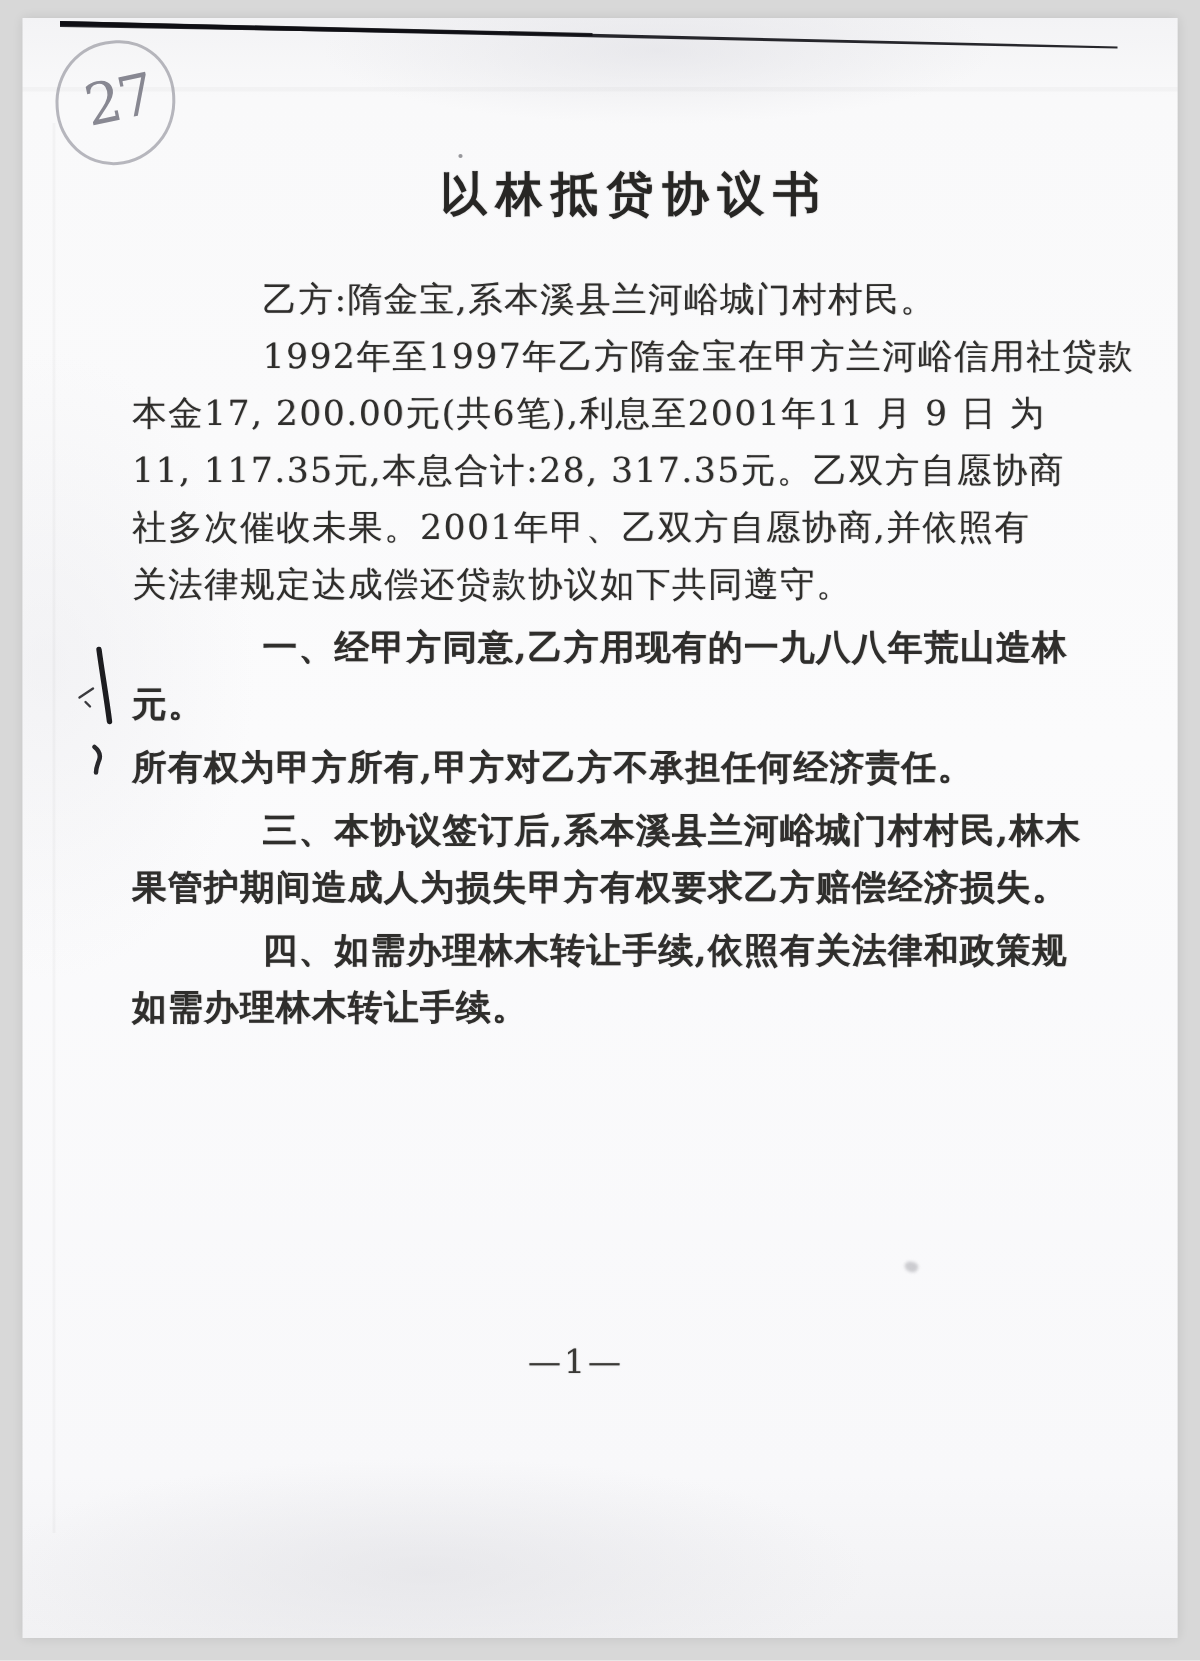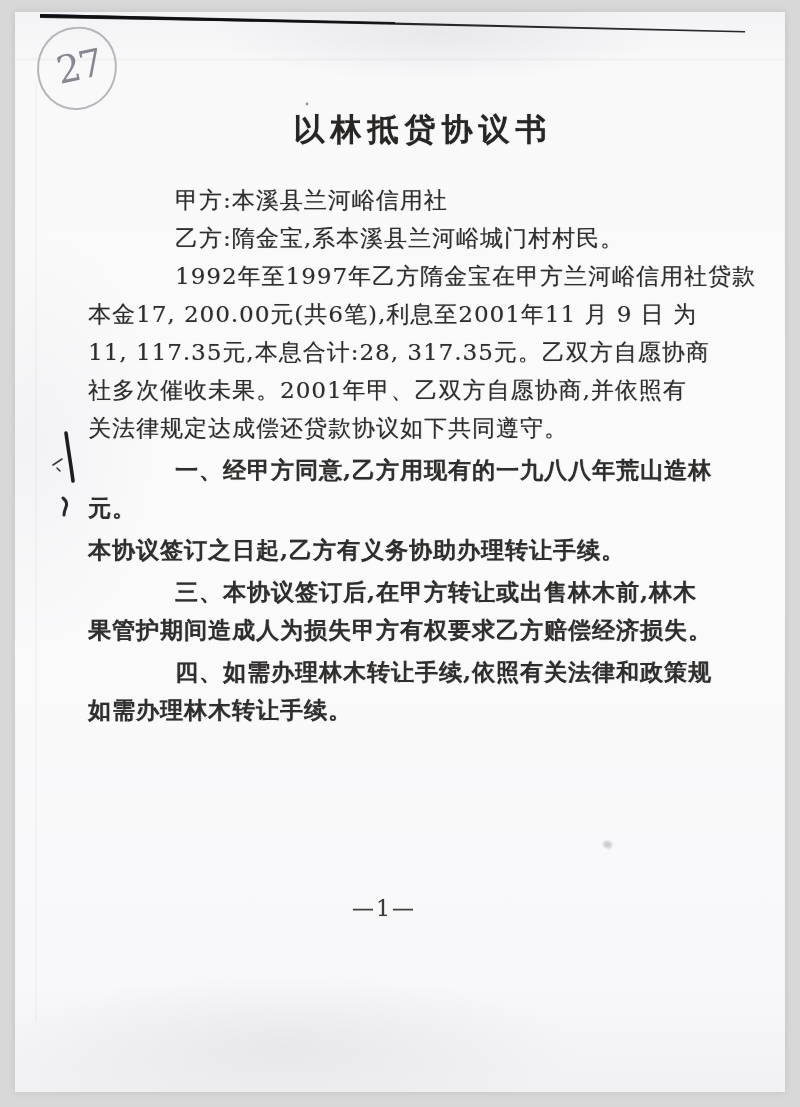--- a/index.html
+++ b/index.html
@@ -135,39 +135,38 @@
     </svg>
 
     <div class="hand-circle">
       <span>27</span>
     </div>
 
     <h1 class="doc-title">以林抵贷协议书</h1>
 
     <div class="doc-body">
         <div class="para">
-          <div class="line indent">甲方:本溪县兰河峪信用社</div>
           <div class="line indent">乙方:隋金宝,系本溪县兰河峪城门村村民。</div>
         </div>
         <div class="para">
           <div class="line indent">1992年至1997年乙方隋金宝在甲方兰河峪信用社贷款</div>
           <div class="line">本金17, 200.00元(共6笔),利息至2001年11 月 9 日 为</div>
           <div class="line">11, 117.35元,本息合计:28, 317.35元。乙双方自愿协商</div>
           <div class="line">社多次催收未果。2001年甲、乙双方自愿协商,并依照有</div>
           <div class="line">关法律规定达成偿还贷款协议如下共同遵守。</div>
         </div>
         <div class="para clause">
           <div class="line indent">一、经甲方同意,乙方用现有的一九八八年荒山造林</div>
           <div class="line">元。</div>
         </div>
         <div class="para clause">
-          <div class="line">本协议签订之日起,乙方有义务协助办理转让手续。</div>
+          <div class="line">所有权为甲方所有,甲方对乙方不承担任何经济责任。</div>
         </div>
         <div class="para clause">
-          <div class="line indent">三、本协议签订后,在甲方转让或出售林木前,林木</div>
+          <div class="line indent">三、本协议签订后,系本溪县兰河峪城门村村民,林木</div>
           <div class="line">果管护期间造成人为损失甲方有权要求乙方赔偿经济损失。</div>
         </div>
         <div class="para clause">
           <div class="line indent">四、如需办理林木转让手续,依照有关法律和政策规</div>
           <div class="line">如需办理林木转让手续。</div>
         </div>
       </div>
 
     <div class="page-num">—1—</div>
 

